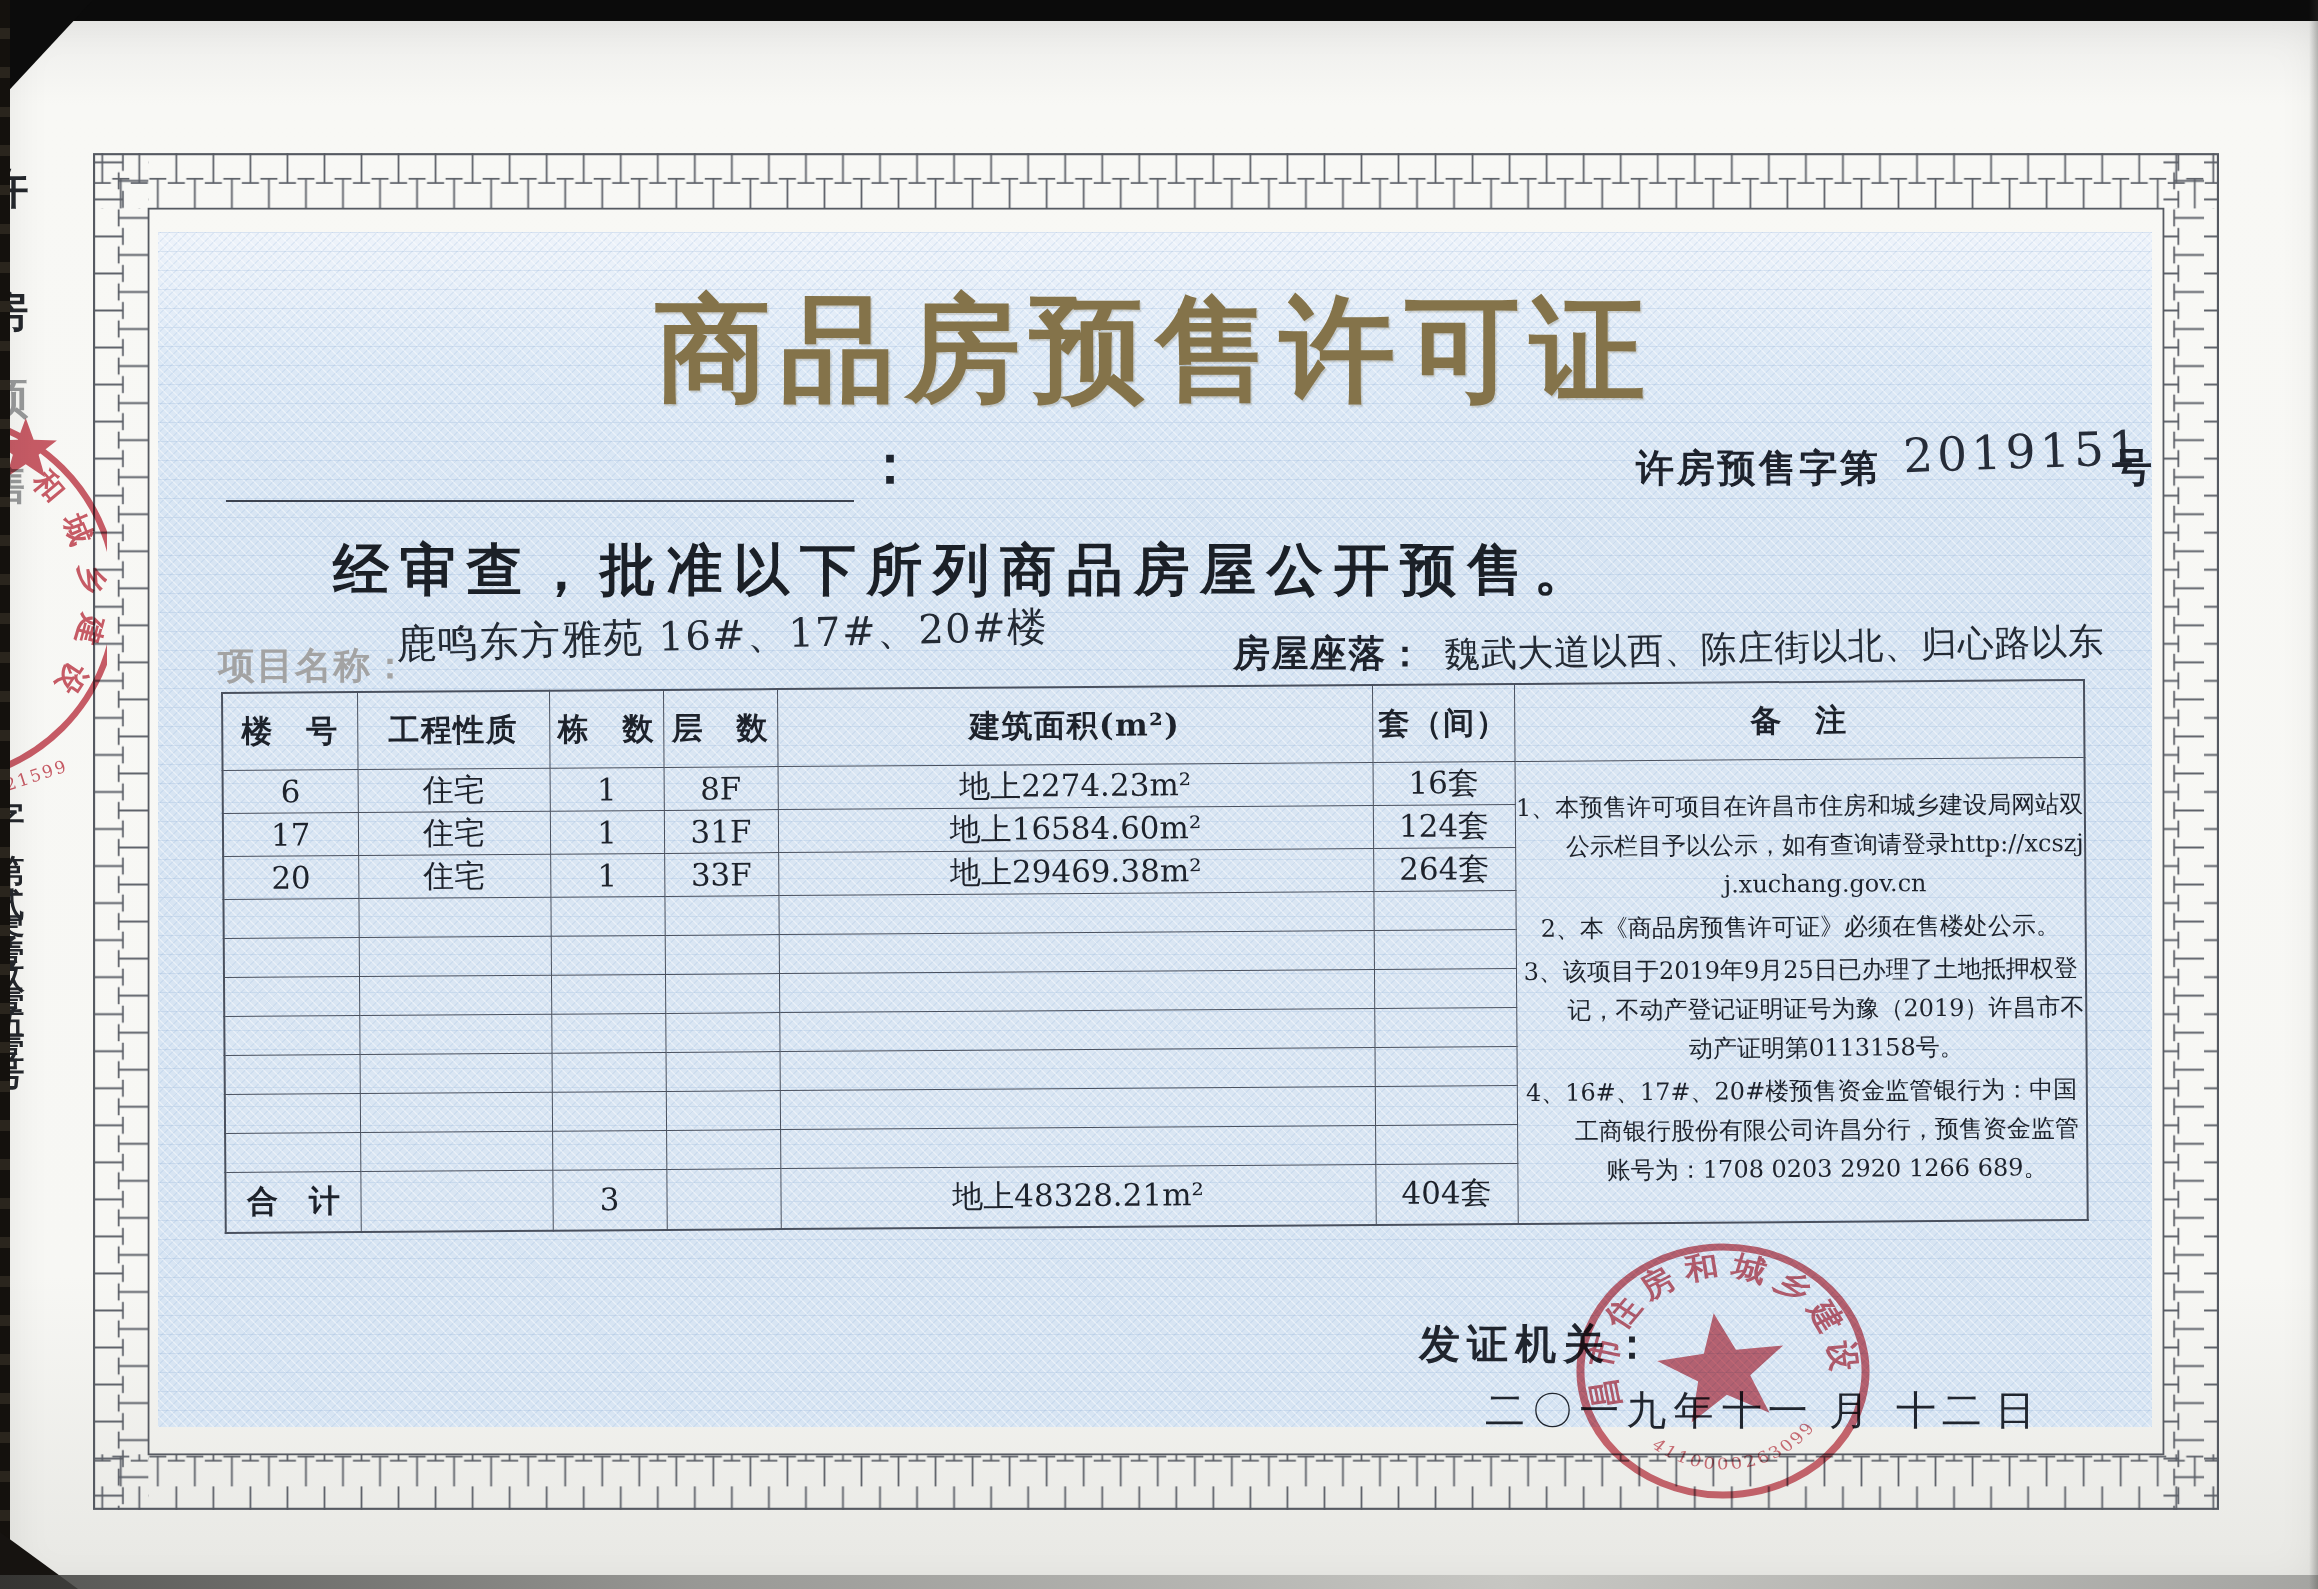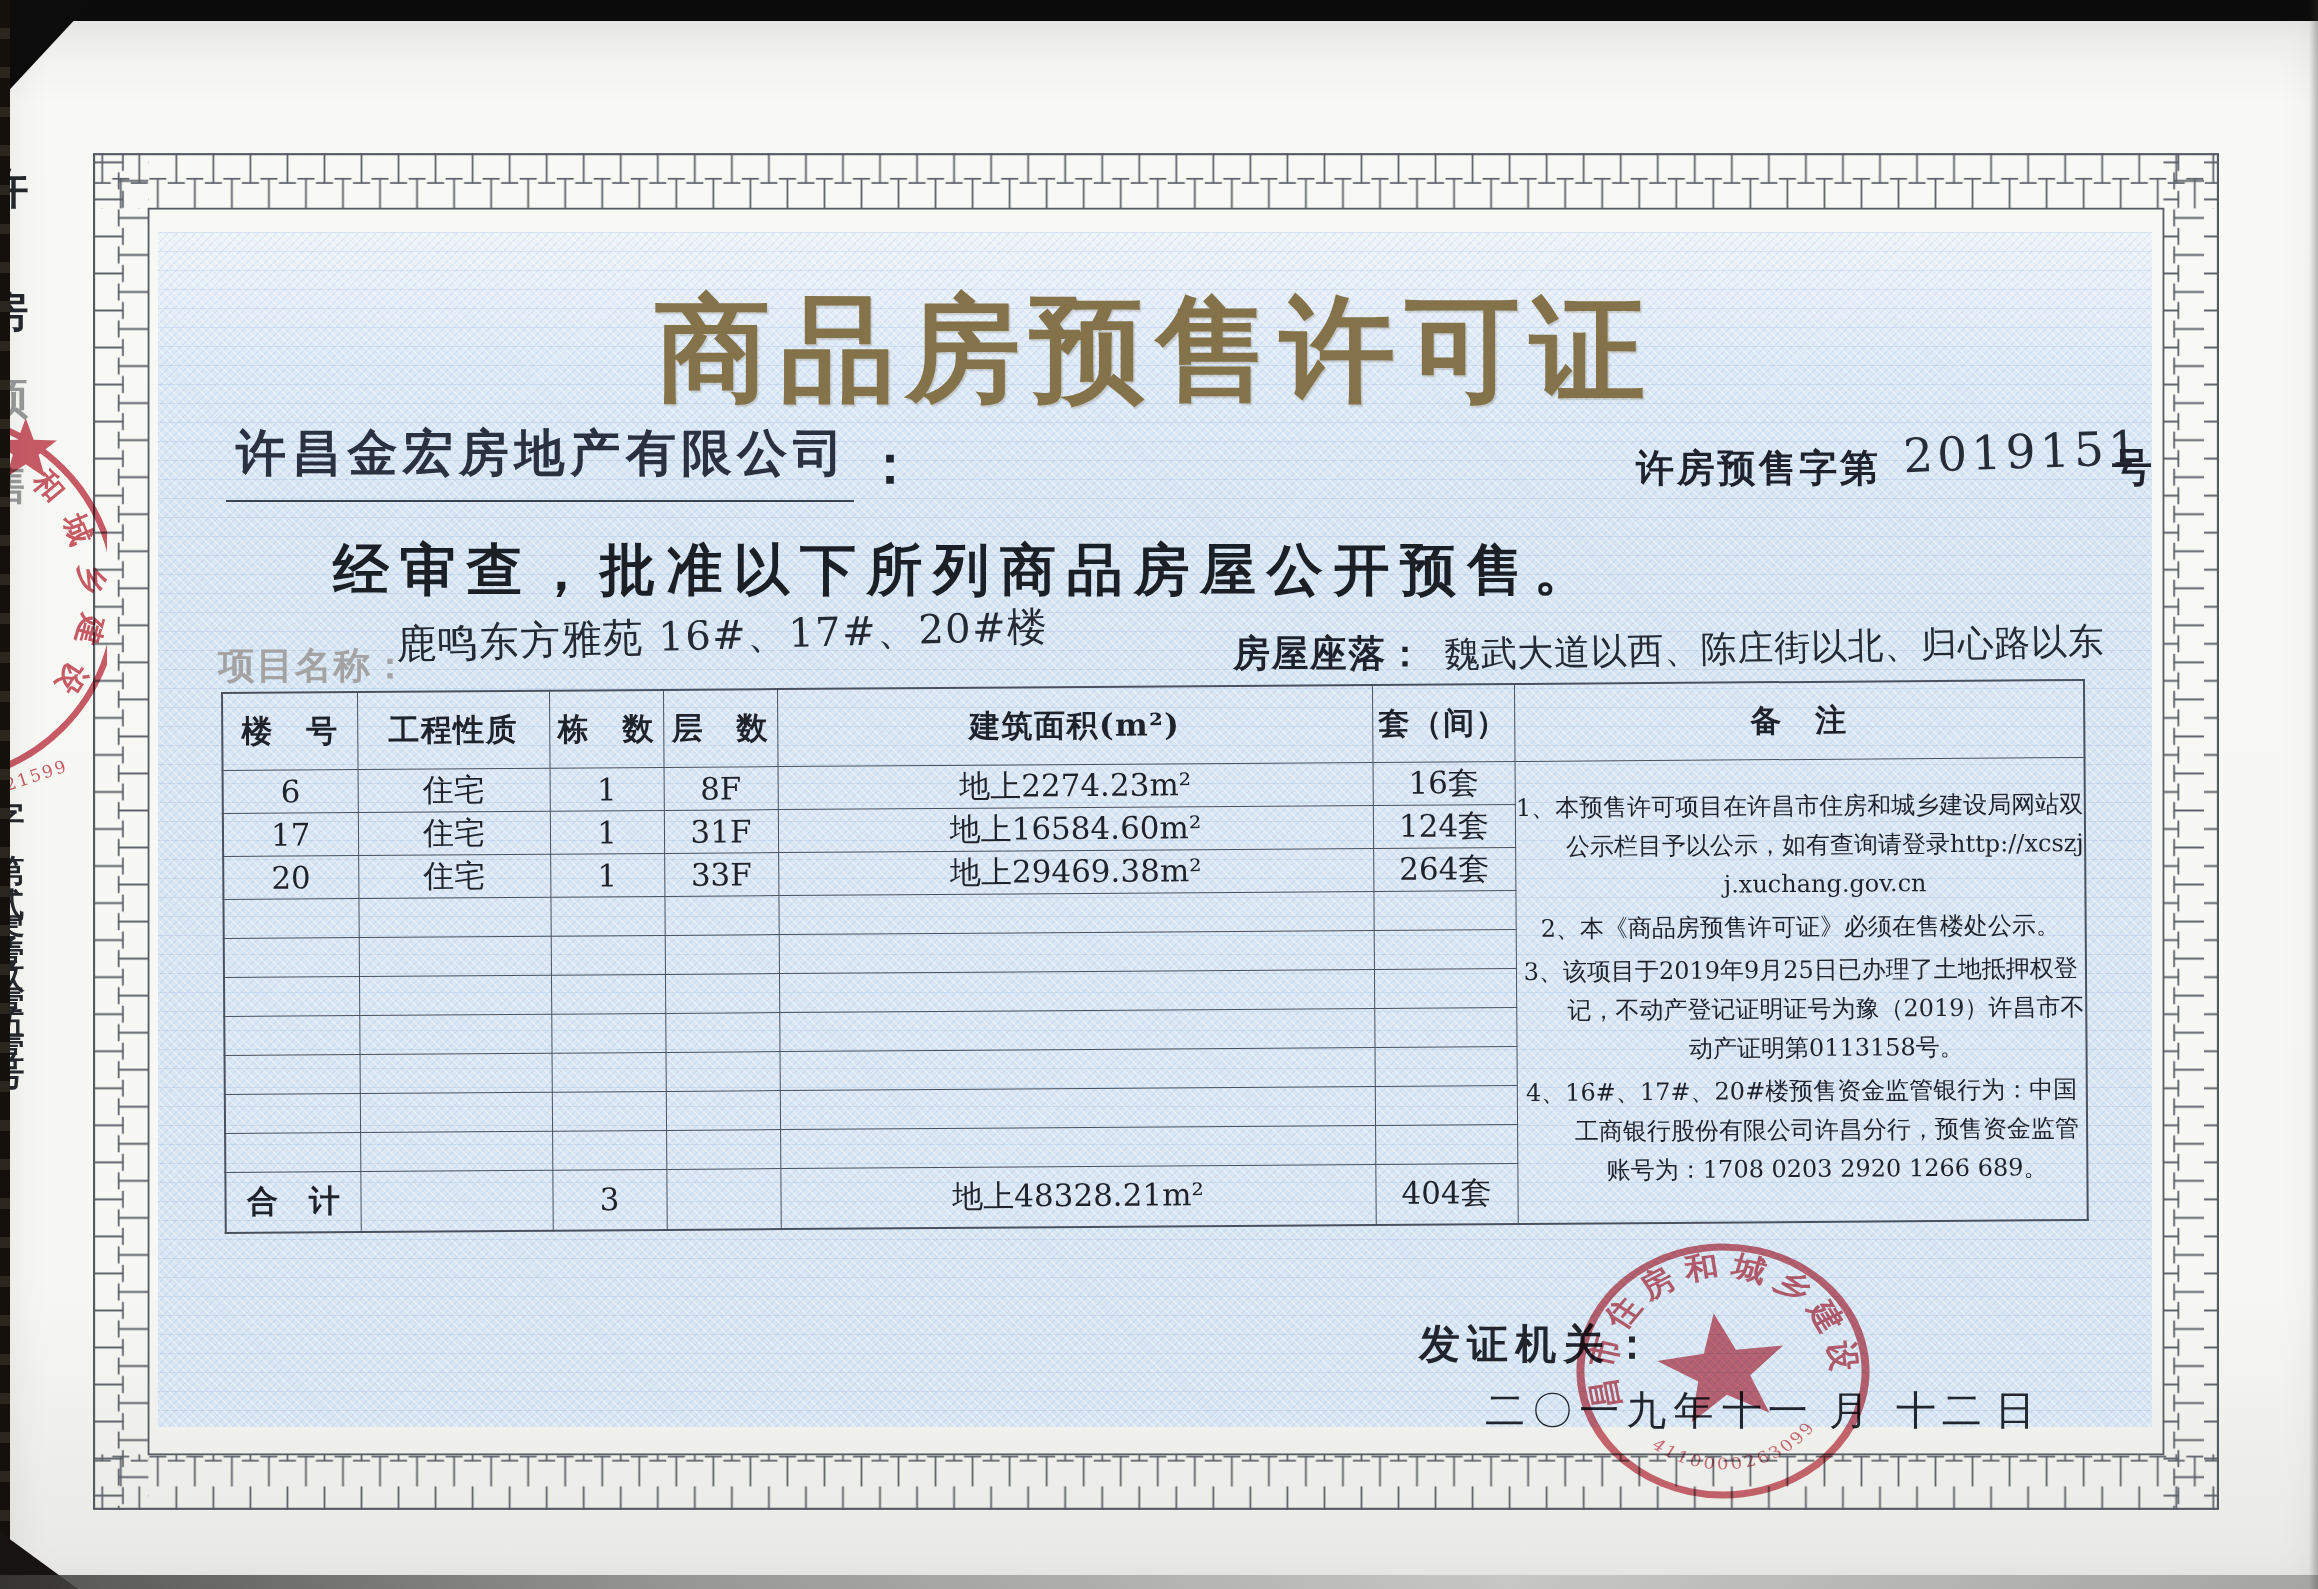--- a/index.html
+++ b/index.html
@@ -83,21 +83,20 @@
     <rect x="0" y="0" width="78" height="1905" fill="url(#mv)"></rect>
     <rect x="2907" y="0" width="78" height="1905" fill="url(#mv)"></rect>
     <rect x="1.5" y="1.5" width="2982" height="1902" fill="none" stroke="#565a62" stroke-width="3"></rect>
     <rect x="78" y="78" width="2829" height="1749" fill="none" stroke="#565a62" stroke-width="2.5"></rect>
   </svg>
 
   <div class="abs blue"></div>
 
   <div class="abs title">商品房预售许可证</div>
 
-  <div class="abs company">许昌金宏房地产有限公司</div>
   <div class="abs company-line"></div>
   <div class="abs company-colon">：</div>
 
   <div class="abs permit-label">许房预售字第</div>
   <div class="abs permit-number">2019151</div>
   <div class="abs permit-suffix">号</div>
 
   <div class="abs statement">经审查，批准以下所列商品房屋公开预售。</div>
 
   <div class="abs proj-label">项目名称：</div>

